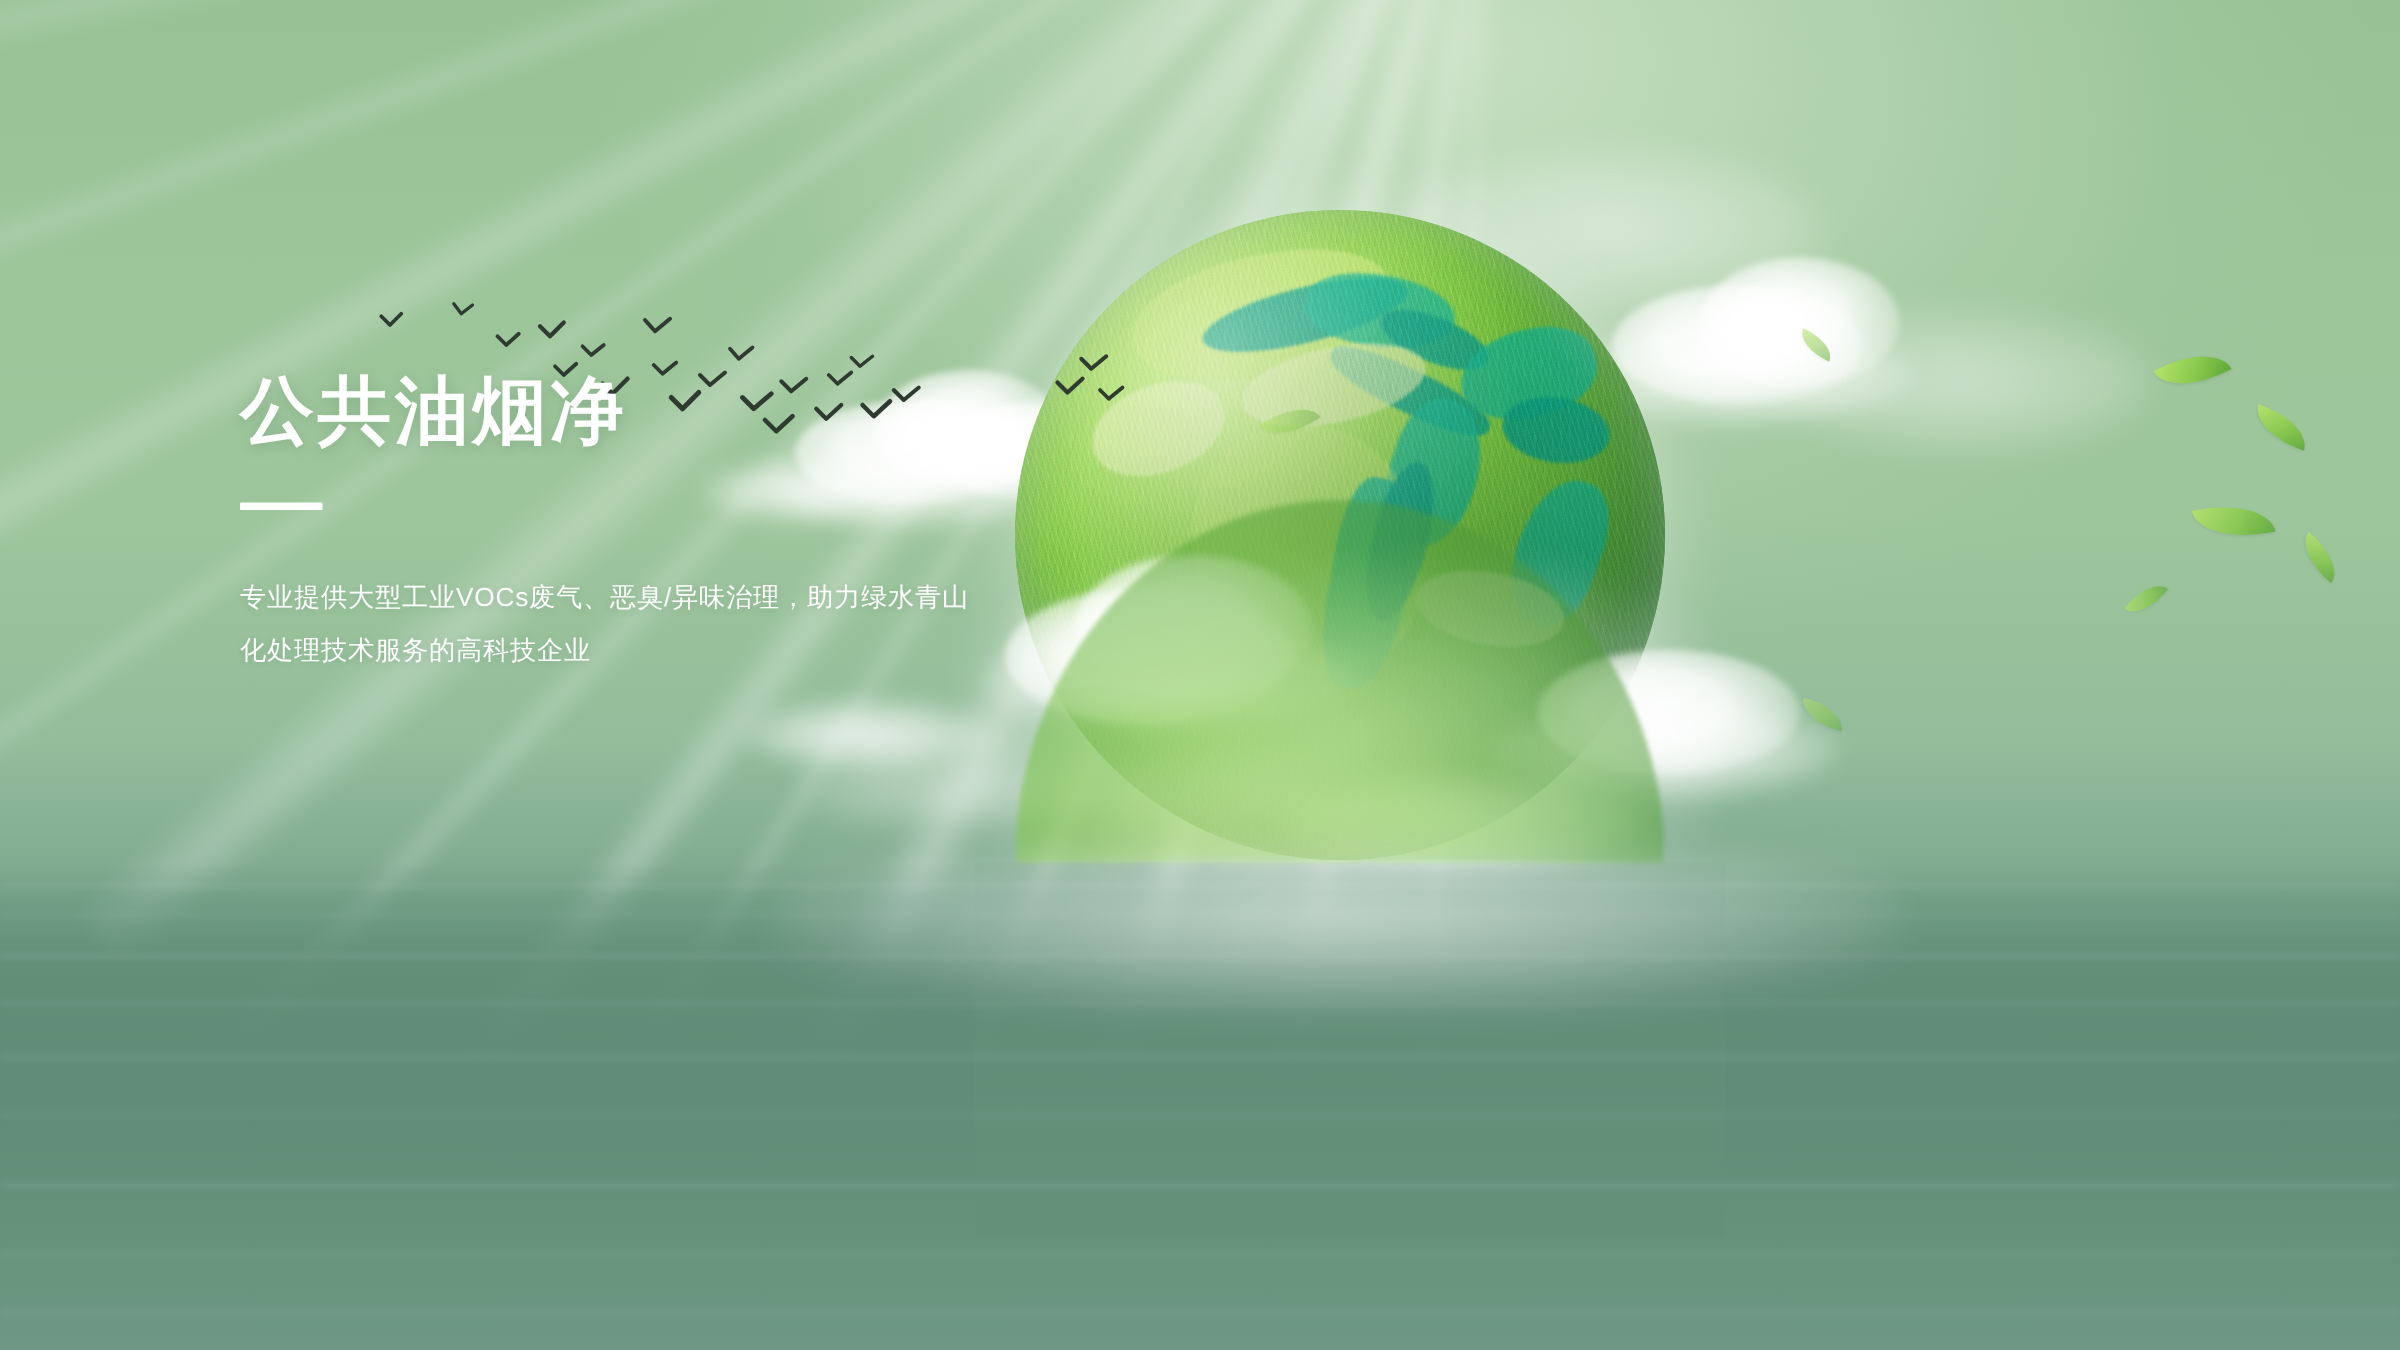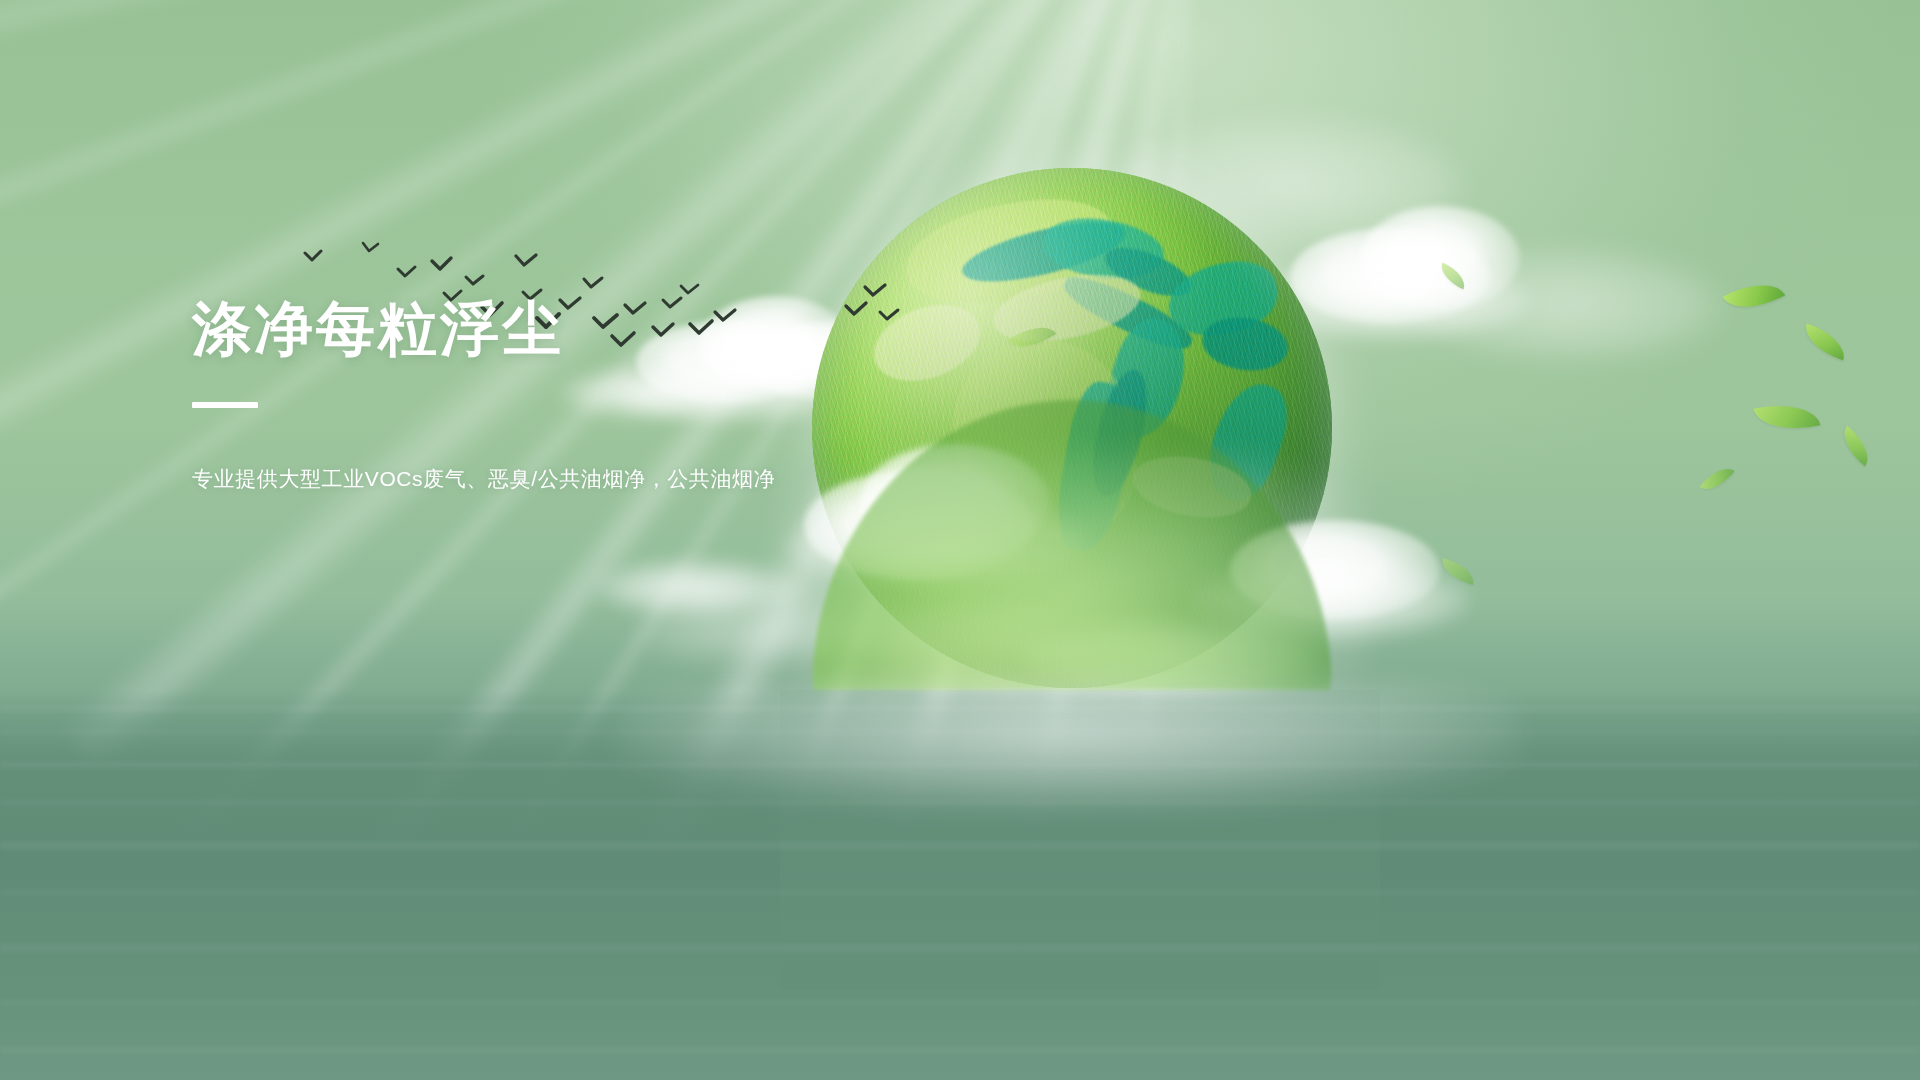--- a/index.html
+++ b/index.html
@@ -356,20 +356,21 @@
     <div class="leaf" style="left:1802px;top:330px;width:46px;height:24px;transform:rotate(18deg);opacity:.92;"></div>
     <div class="leaf" style="left:1756px;top:402px;width:62px;height:30px;transform:rotate(-12deg);opacity:.88;"></div>
     <div class="leaf" style="left:1836px;top:436px;width:40px;height:20px;transform:rotate(40deg);opacity:.80;"></div>
     <div class="leaf" style="left:1700px;top:470px;width:34px;height:18px;transform:rotate(-52deg);opacity:.72;"></div>
     <div class="leaf" style="left:1438px;top:268px;width:30px;height:16px;transform:rotate(24deg);opacity:.55;"></div>
     <div class="leaf" style="left:1010px;top:326px;width:44px;height:22px;transform:rotate(-34deg);opacity:.45;"></div>
     <div class="leaf" style="left:1440px;top:562px;width:36px;height:19px;transform:rotate(14deg);opacity:.50;"></div>
   </div>
 
   <div class="copy">
-    <div class="headline">涤净每粒浮尘</div>
+    <div class="headline">公共油烟净</div>
     <div class="divider"></div>
     <div class="subcopy">
-      <div>专业提供大型工业VOCs废气、恶臭/公共油烟净，公共油烟净</div>
+      <div>专业提供大型工业VOCs废气、恶臭/异味治理，助力绿水青山</div>
+      <div>化处理技术服务的高科技企业</div>
     </div>
   </div>
 
 </div>
 
 </body></html>

